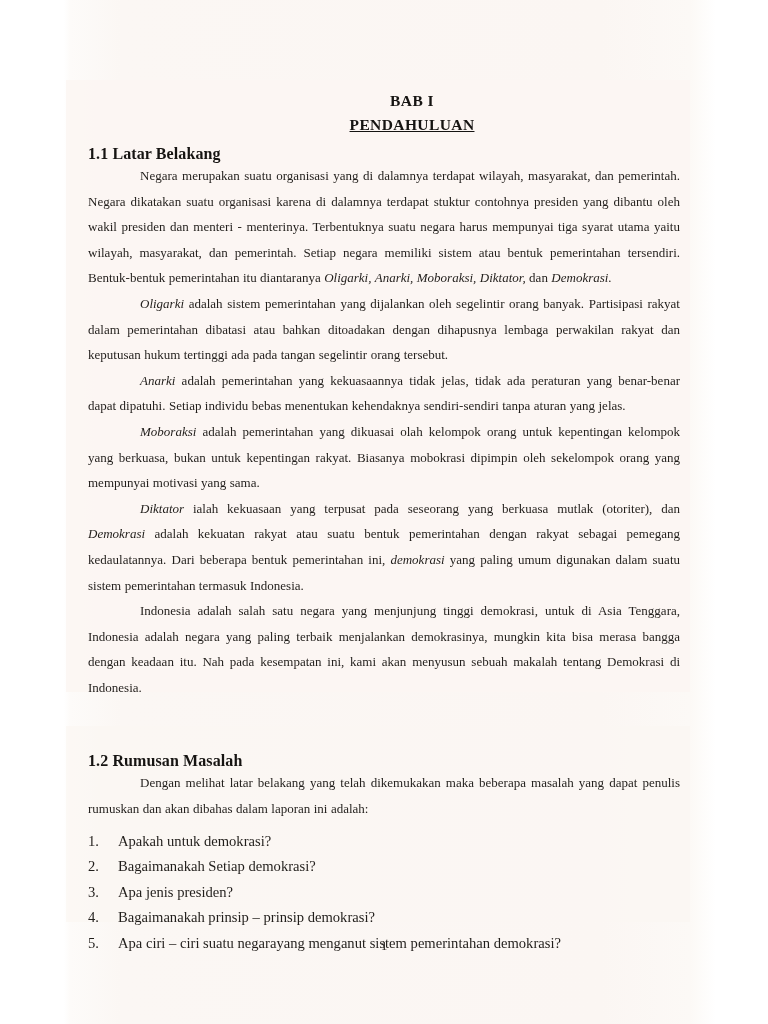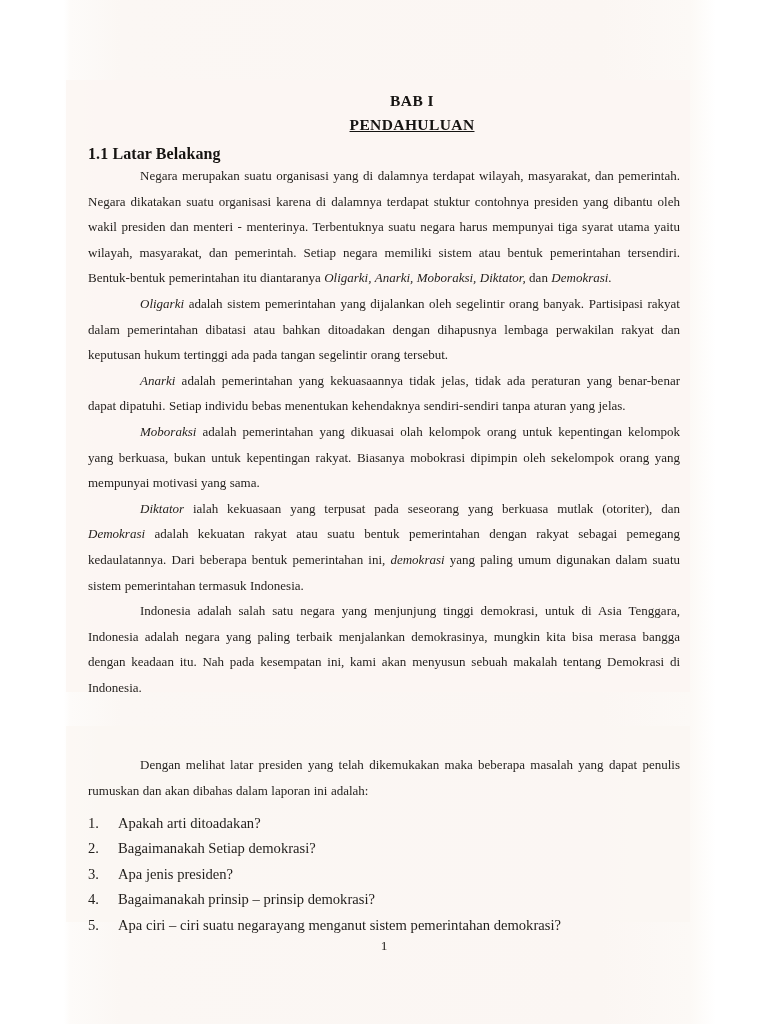--- a/index.html
+++ b/index.html
@@ -165,27 +165,28 @@
 
     <p class="body"><span>Negara merupakan suatu organisasi yang di dalamnya terdapat wilayah, masyarakat, dan pemerintah. Negara dikatakan suatu organisasi karena di dalamnya terdapat stuktur contohnya presiden yang dibantu oleh wakil presiden dan menteri - menterinya. Terbentuknya suatu negara harus mempunyai tiga syarat utama yaitu wilayah, masyarakat, dan pemerintah. Setiap negara memiliki sistem atau bentuk pemerintahan tersendiri. Bentuk-bentuk pemerintahan itu diantaranya </span><em>Oligarki, Anarki, Moboraksi, Diktator,</em><span> dan </span><em>Demokrasi.</em></p>
     <p class="body"><em>Oligarki</em><span> adalah sistem pemerintahan yang dijalankan oleh segelintir orang banyak. Partisipasi rakyat dalam pemerintahan dibatasi atau bahkan ditoadakan dengan dihapusnya lembaga perwakilan rakyat dan keputusan hukum tertinggi ada pada tangan segelintir orang tersebut.</span></p>
     <p class="body"><em>Anarki</em><span> adalah pemerintahan yang kekuasaannya tidak jelas, tidak ada peraturan yang benar-benar dapat dipatuhi. Setiap individu bebas menentukan kehendaknya sendiri-sendiri tanpa aturan yang jelas.</span></p>
     <p class="body"><em>Moboraksi</em><span> adalah pemerintahan yang dikuasai olah kelompok orang untuk kepentingan kelompok yang berkuasa, bukan untuk kepentingan rakyat. Biasanya mobokrasi dipimpin oleh sekelompok orang yang mempunyai motivasi yang sama.</span></p>
     <p class="body"><em>Diktator</em><span> ialah kekuasaan yang terpusat pada seseorang yang berkuasa mutlak (otoriter), dan </span><em>Demokrasi</em><span> adalah kekuatan rakyat atau suatu bentuk pemerintahan dengan rakyat sebagai pemegang kedaulatannya. Dari beberapa bentuk pemerintahan ini, </span><em>demokrasi</em><span> yang paling umum digunakan dalam suatu sistem pemerintahan termasuk Indonesia.</span></p>
     <p class="body"><span>Indonesia adalah salah satu negara yang menjunjung tinggi demokrasi, untuk di Asia Tenggara, Indonesia adalah negara yang paling terbaik menjalankan demokrasinya, mungkin kita bisa merasa bangga dengan keadaan itu. Nah pada kesempatan ini, kami akan menyusun sebuah makalah tentang Demokrasi di Indonesia.</span></p>
 
     <div class="gap-block"></div>
 
-
-    <p class="body"><span>Dengan melihat latar presiden yang telah dikemukakan maka beberapa masalah yang dapat penulis rumuskan dan akan dibahas dalam laporan ini adalah:</span></p>
+    <h2 class="sec-heading sec-heading-2">1.2 Rumusan Masalah</h2>
+
+    <p class="body"><span>Dengan melihat latar belakang yang telah dikemukakan maka beberapa masalah yang dapat penulis rumuskan dan akan dibahas dalam laporan ini adalah:</span></p>
 
     <ol class="questions">
         <li>
         <span class="num">1.</span>
-        <span class="txt">Apakah arti ditoadakan?</span>
+        <span class="txt">Apakah untuk demokrasi?</span>
       </li>
         <li>
         <span class="num">2.</span>
         <span class="txt">Bagaimanakah Setiap demokrasi?</span>
       </li>
         <li>
         <span class="num">3.</span>
         <span class="txt">Apa jenis presiden?</span>
       </li>
         <li>

